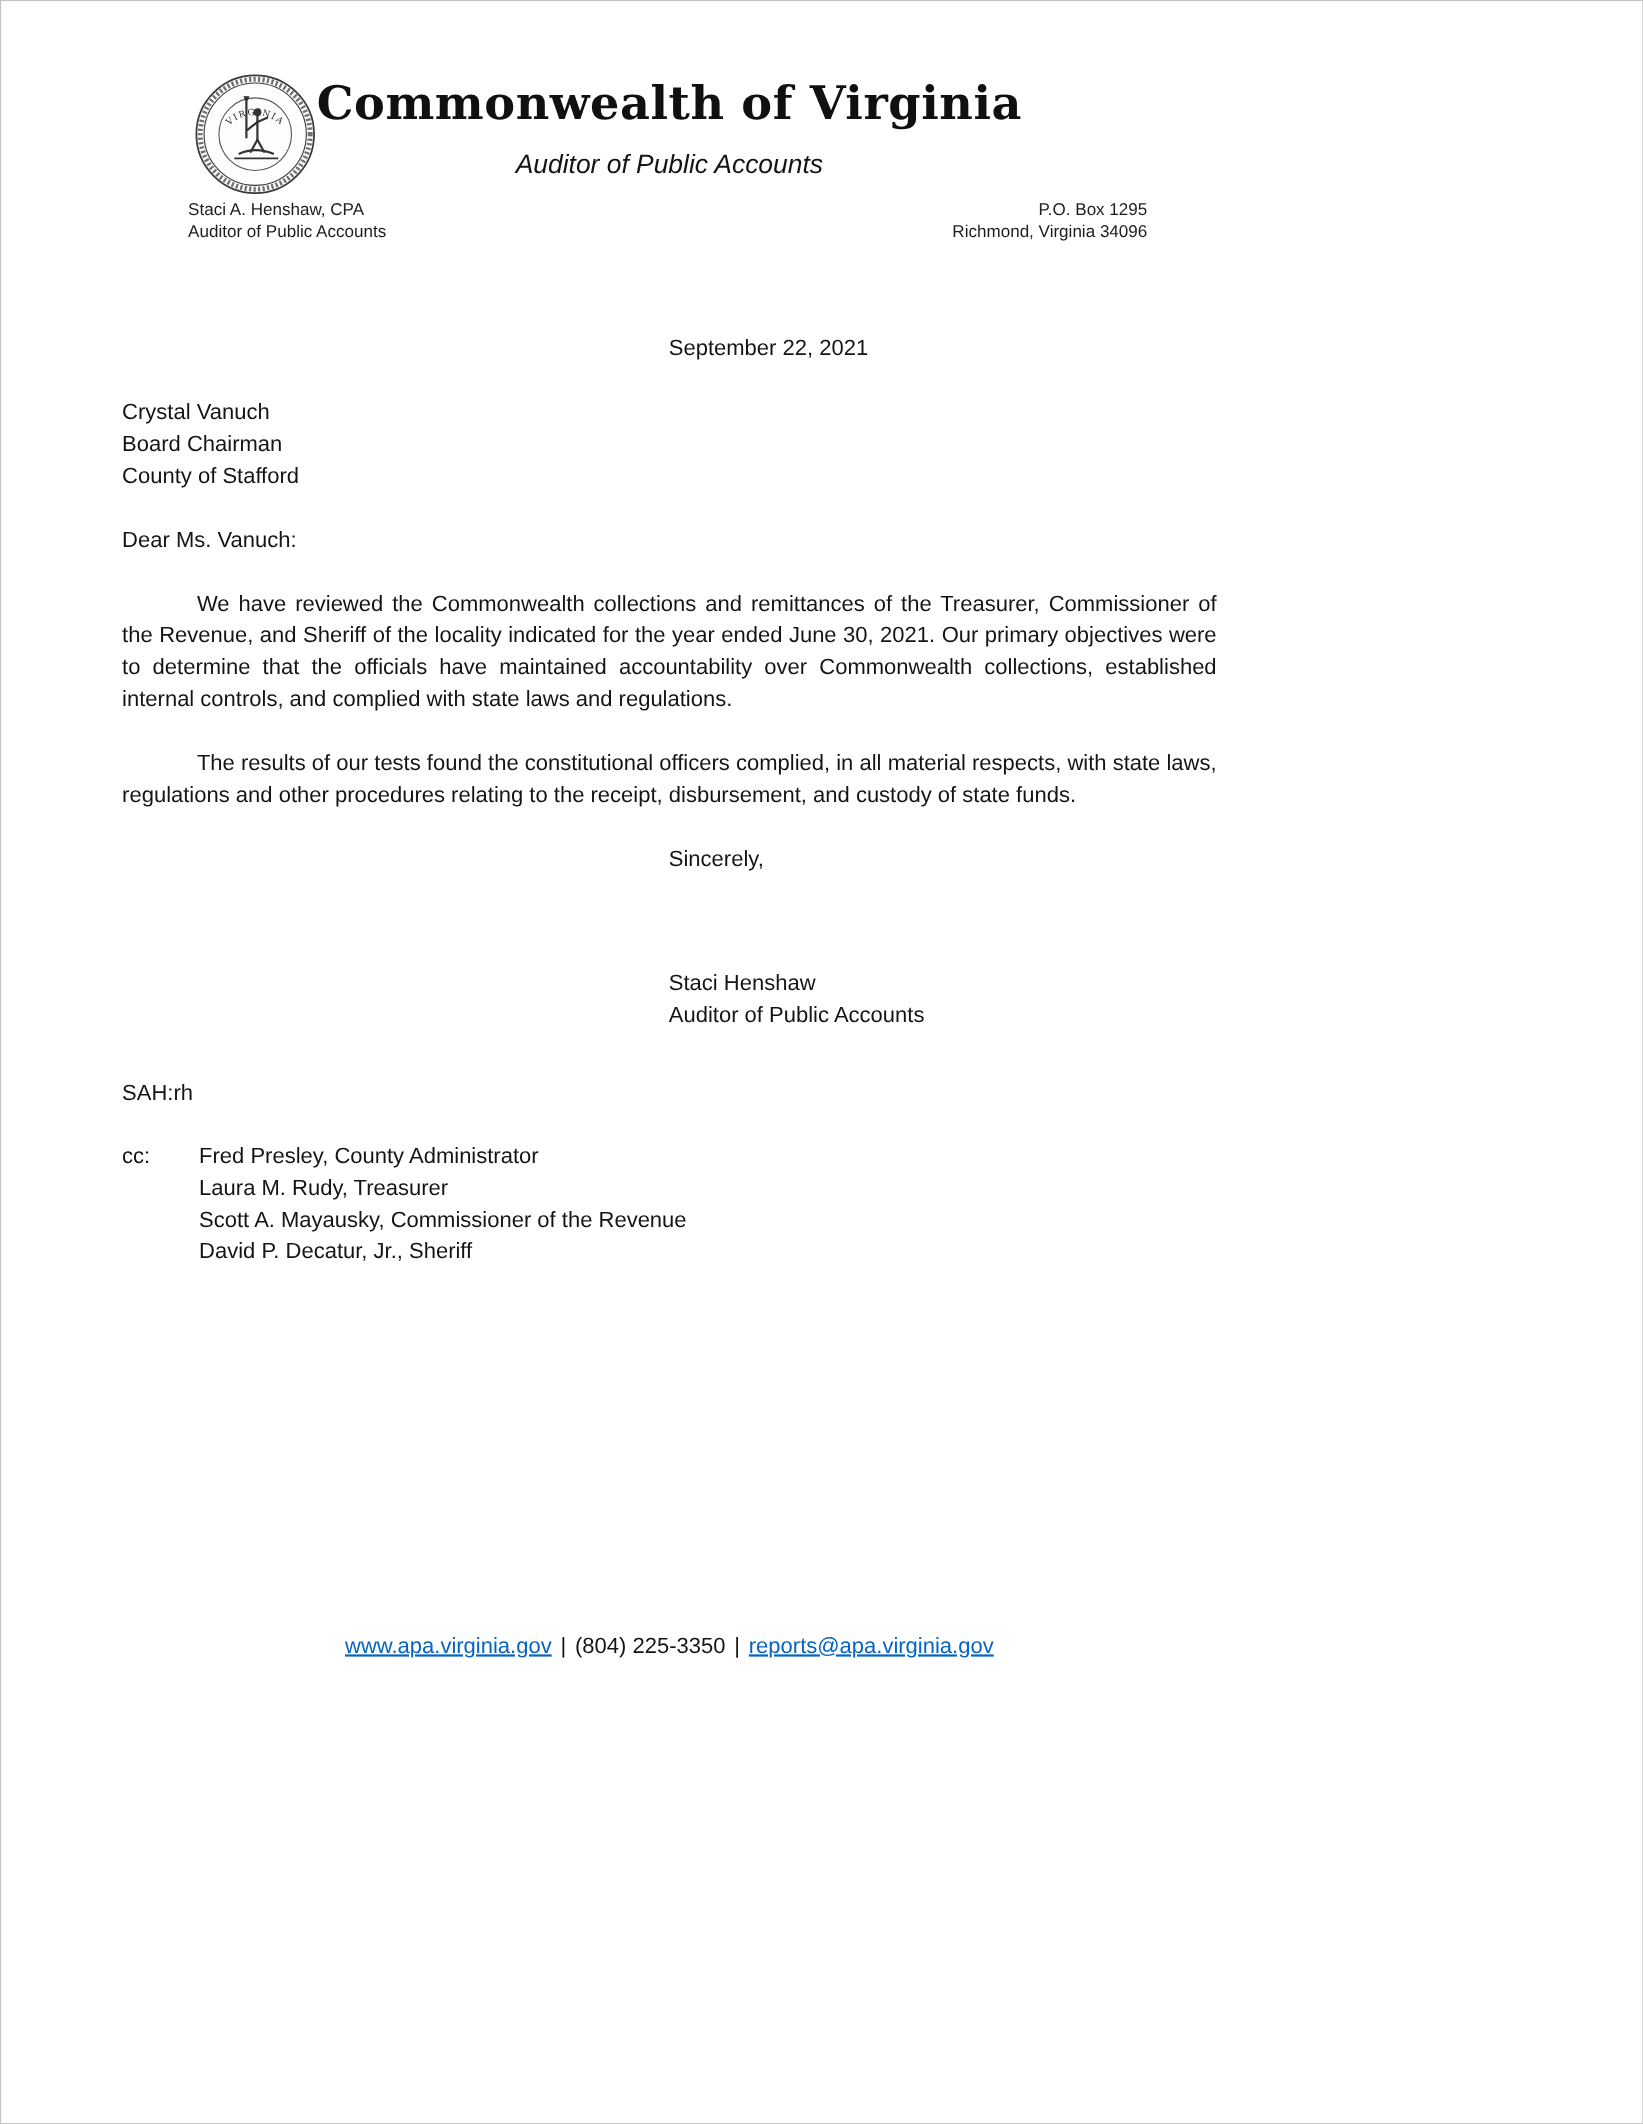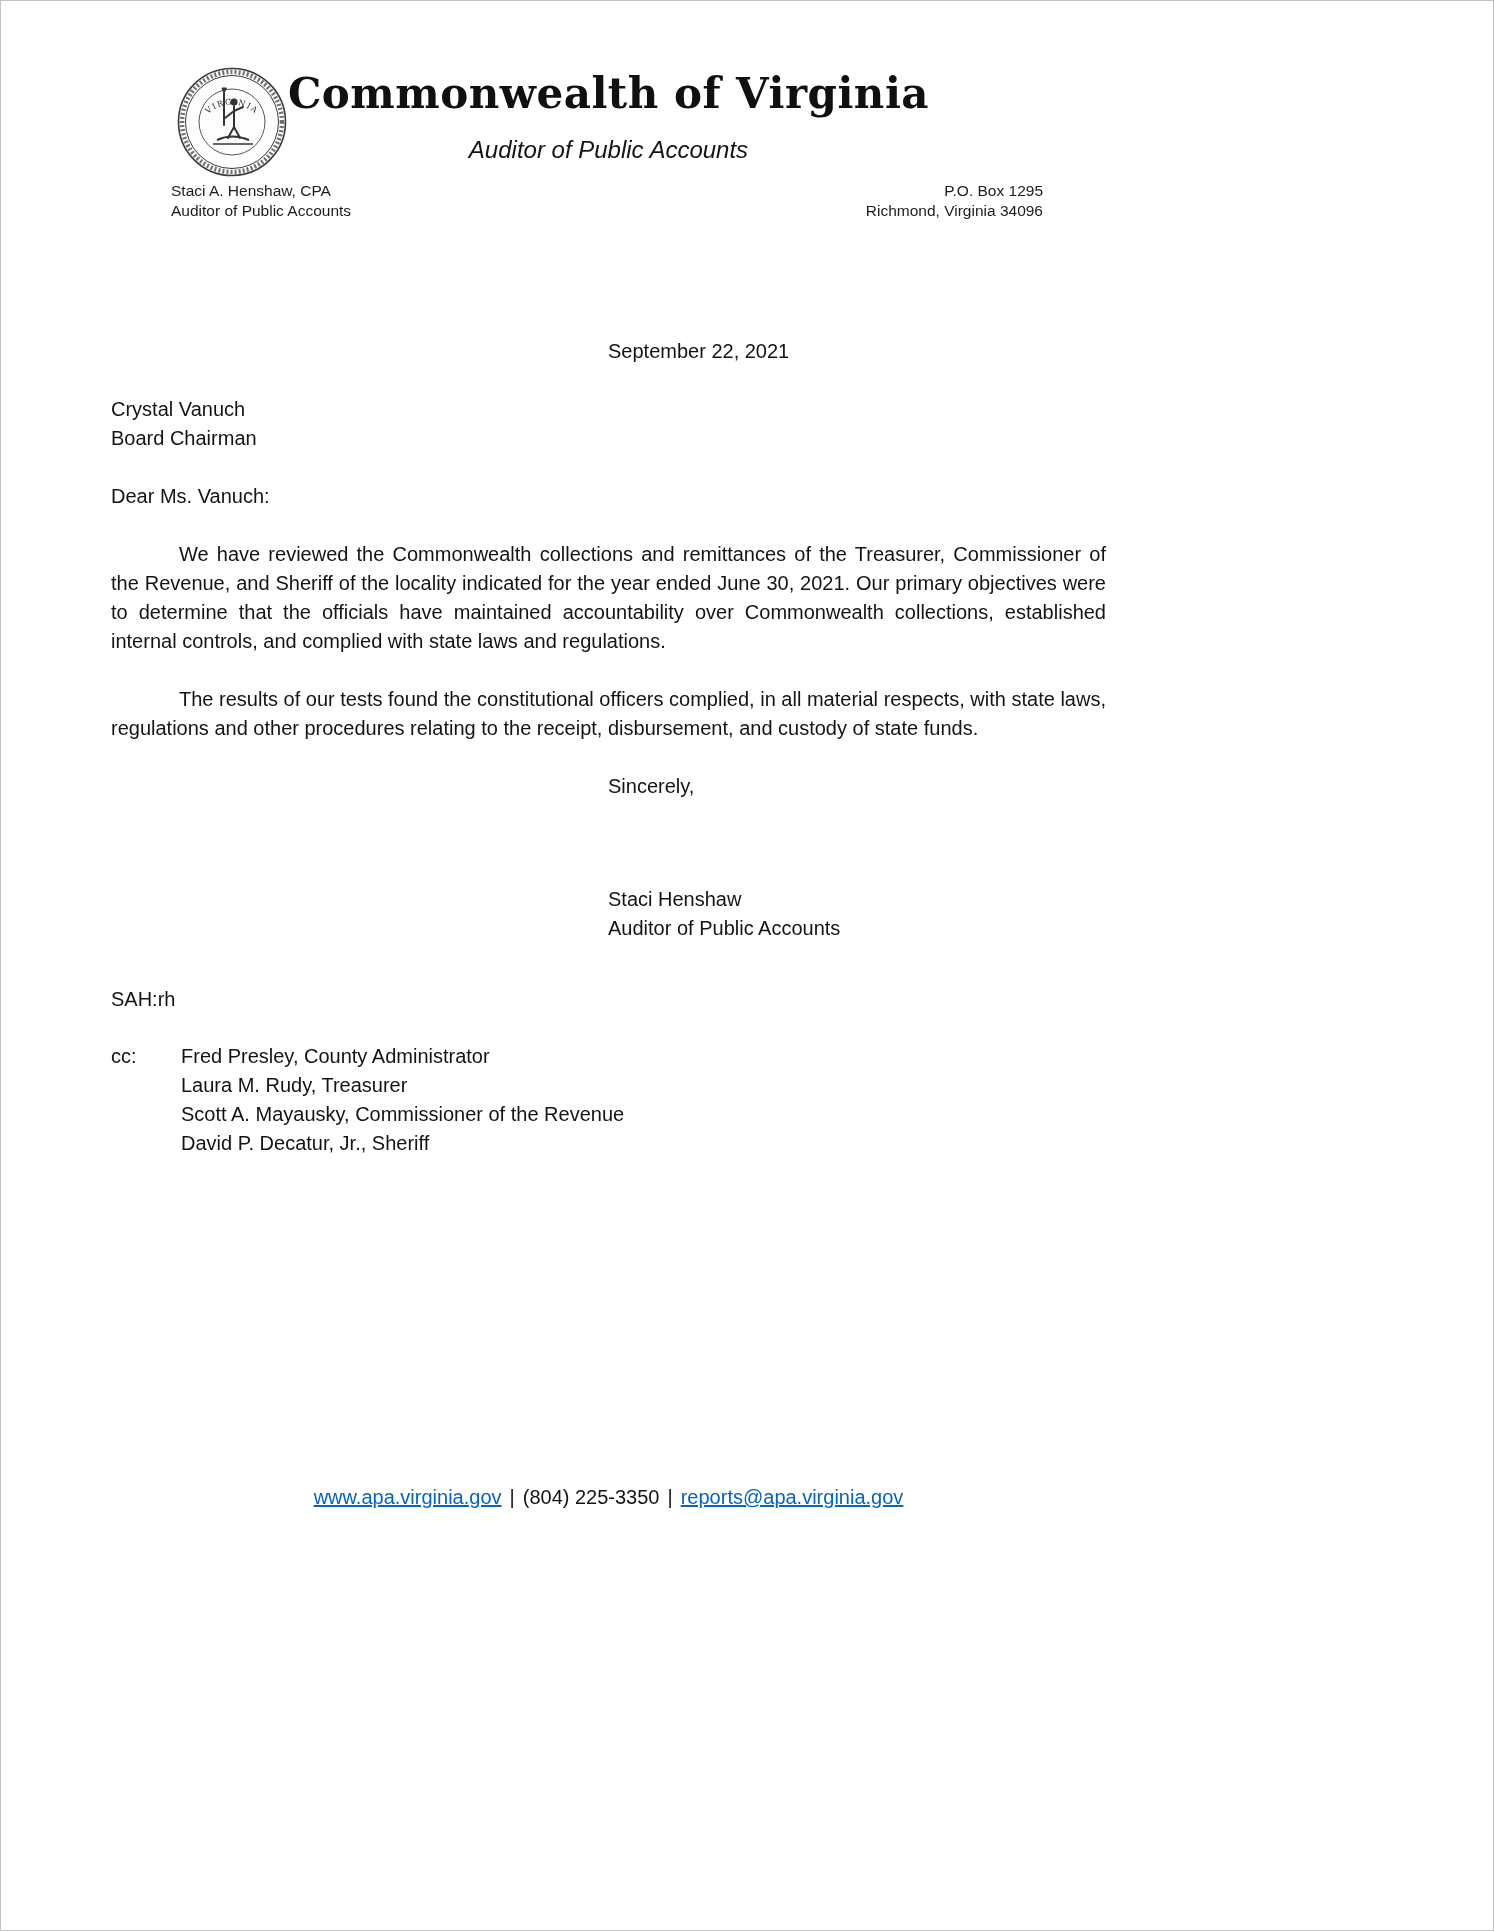--- a/index.html
+++ b/index.html
@@ -63,21 +63,21 @@
   }
   .header-info .official { text-align: left; }
   .header-info .return-address { text-align: right; }
 
   
   .letter-body {
     font-size: 20px;
     line-height: 29px;
   }
   .date {
-    margin-top: 116px;
+    margin-top: 82px;
     margin-left: 497px;
   }
   .recipient {
     margin-top: 29px;
   }
   .salutation {
     margin: 29px 0 0 0;
   }
   .para {
     margin: 29px 0 0 0;
@@ -175,20 +175,21 @@
       </div>
     </header>
 
     <main class="letter-body">
 
       <div class="date">September 22, 2021</div>
 
       <div class="recipient">
         <div>Crystal Vanuch</div>
         <div>Board Chairman</div>
+        <div>County of Stafford</div>
       </div>
 
       <p class="salutation">Dear Ms. Vanuch:</p>
 
       <p class="para">We have reviewed the Commonwealth collections and remittances of the Treasurer, Commissioner of the Revenue, and Sheriff of the locality indicated for the year ended June 30, 2021. Our primary objectives were to determine that the officials have maintained accountability over Commonwealth collections, established internal controls, and complied with state laws and regulations.</p>
       <p class="para">The results of our tests found the constitutional officers complied, in all material respects, with state laws, regulations and other procedures relating to the receipt, disbursement, and custody of state funds.</p>
 
       <div class="closing">Sincerely,</div>
 
       <div class="signature-block">

